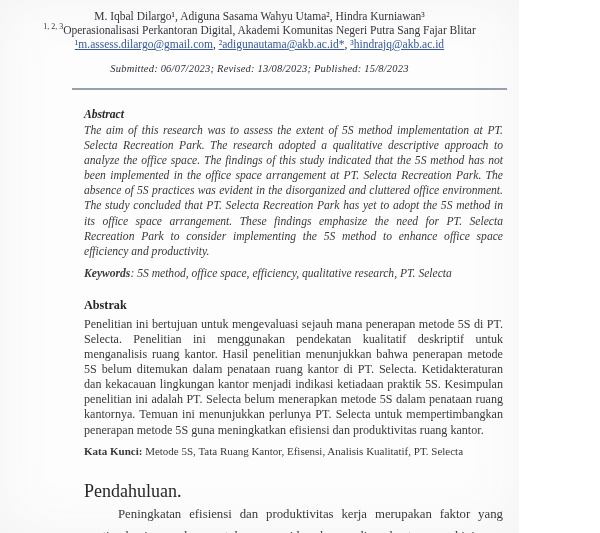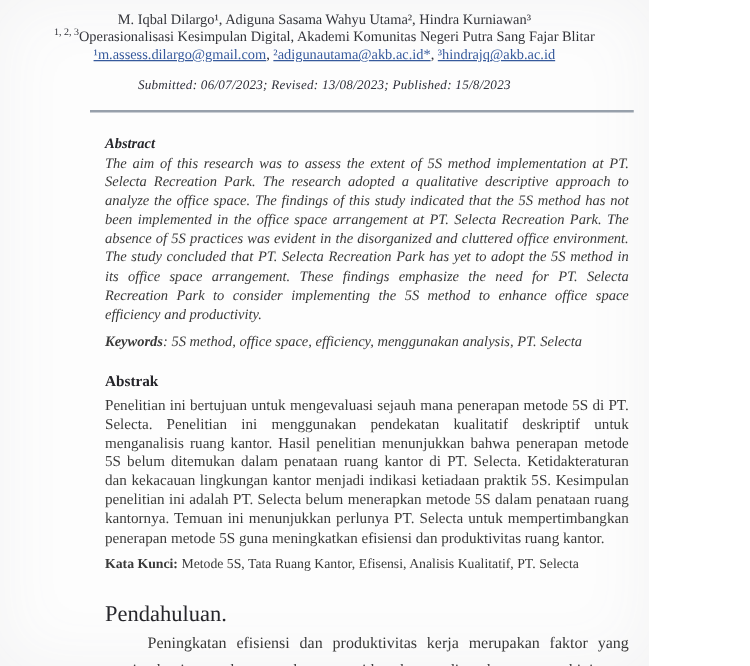--- a/index.html
+++ b/index.html
@@ -128,33 +128,33 @@
     text-indent: 34px;
   }
 </style>
 </head>
 <body>
 
 <div class="page">
 
   <header class="header">
     <div class="authors">M. Iqbal Dilargo¹, Adiguna Sasama Wahyu Utama², Hindra Kurniawan³</div>
-    <div class="affiliation"><span class="supers">1, 2, 3</span><span>Operasionalisasi Kesimpulan Digital, Akademi Komunitas Negeri Putra Sang Fajar Blitar</span></div>
+    <div class="affiliation"><span class="supers">1, 2, 3</span><span>Operasionalisasi Perkantoran Digital, Akademi Komunitas Negeri Putra Sang Fajar Blitar</span></div>
     <div class="emails"><a class="email">¹m.assess.dilargo@gmail.com</a><span class="email-sep">, </span><a class="email">²adigunautama@akb.ac.id*</a><span class="email-sep">, </span><a class="email">³hindrajq@akb.ac.id</a></div>
     <div class="dates">Submitted: 06/07/2023; Revised: 13/08/2023; Published: 15/8/2023</div>
   </header>
 
   <div class="rule"></div>
 
   <main class="content">
 
     <section>
       <h2 class="abs-heading-en">Abstract</h2>
       <p class="abs-body-en">The aim of this research was to assess the extent of 5S method implementation at PT. Selecta Recreation Park. The research adopted a qualitative descriptive approach to analyze the office space. The findings of this study indicated that the 5S method has not been implemented in the office space arrangement at PT. Selecta Recreation Park. The absence of 5S practices was evident in the disorganized and cluttered office environment. The study concluded that PT. Selecta Recreation Park has yet to adopt the 5S method in its office space arrangement. These findings emphasize the need for PT. Selecta Recreation Park to consider implementing the 5S method to enhance office space efficiency and productivity.</p>
-      <p class="keywords-en"><span class="kw-label-en">Keywords</span><span>: 5S method, office space, efficiency, menggunakan analysis, PT. Selecta</span></p>
+      <p class="keywords-en"><span class="kw-label-en">Keywords</span><span>: 5S method, office space, efficiency, qualitative research, PT. Selecta</span></p>
     </section>
 
     <section>
       <h2 class="abs-heading-id">Abstrak</h2>
       <p class="abs-body-id">Penelitian ini bertujuan untuk mengevaluasi sejauh mana penerapan metode 5S di PT. Selecta. Penelitian ini menggunakan pendekatan kualitatif deskriptif untuk menganalisis ruang kantor. Hasil penelitian menunjukkan bahwa penerapan metode 5S belum ditemukan dalam penataan ruang kantor di PT. Selecta. Ketidakteraturan dan kekacauan lingkungan kantor menjadi indikasi ketiadaan praktik 5S. Kesimpulan penelitian ini adalah PT. Selecta belum menerapkan metode 5S dalam penataan ruang kantornya. Temuan ini menunjukkan perlunya PT. Selecta untuk mempertimbangkan penerapan metode 5S guna meningkatkan efisiensi dan produktivitas ruang kantor.</p>
       <p class="keywords-id"><span class="kw-label-id">Kata Kunci:</span><span> Metode 5S, Tata Ruang Kantor, Efisensi, Analisis Kualitatif, PT. Selecta</span></p>
     </section>
 
     <section>
       <h2 class="intro-heading">Pendahuluan.</h2>

